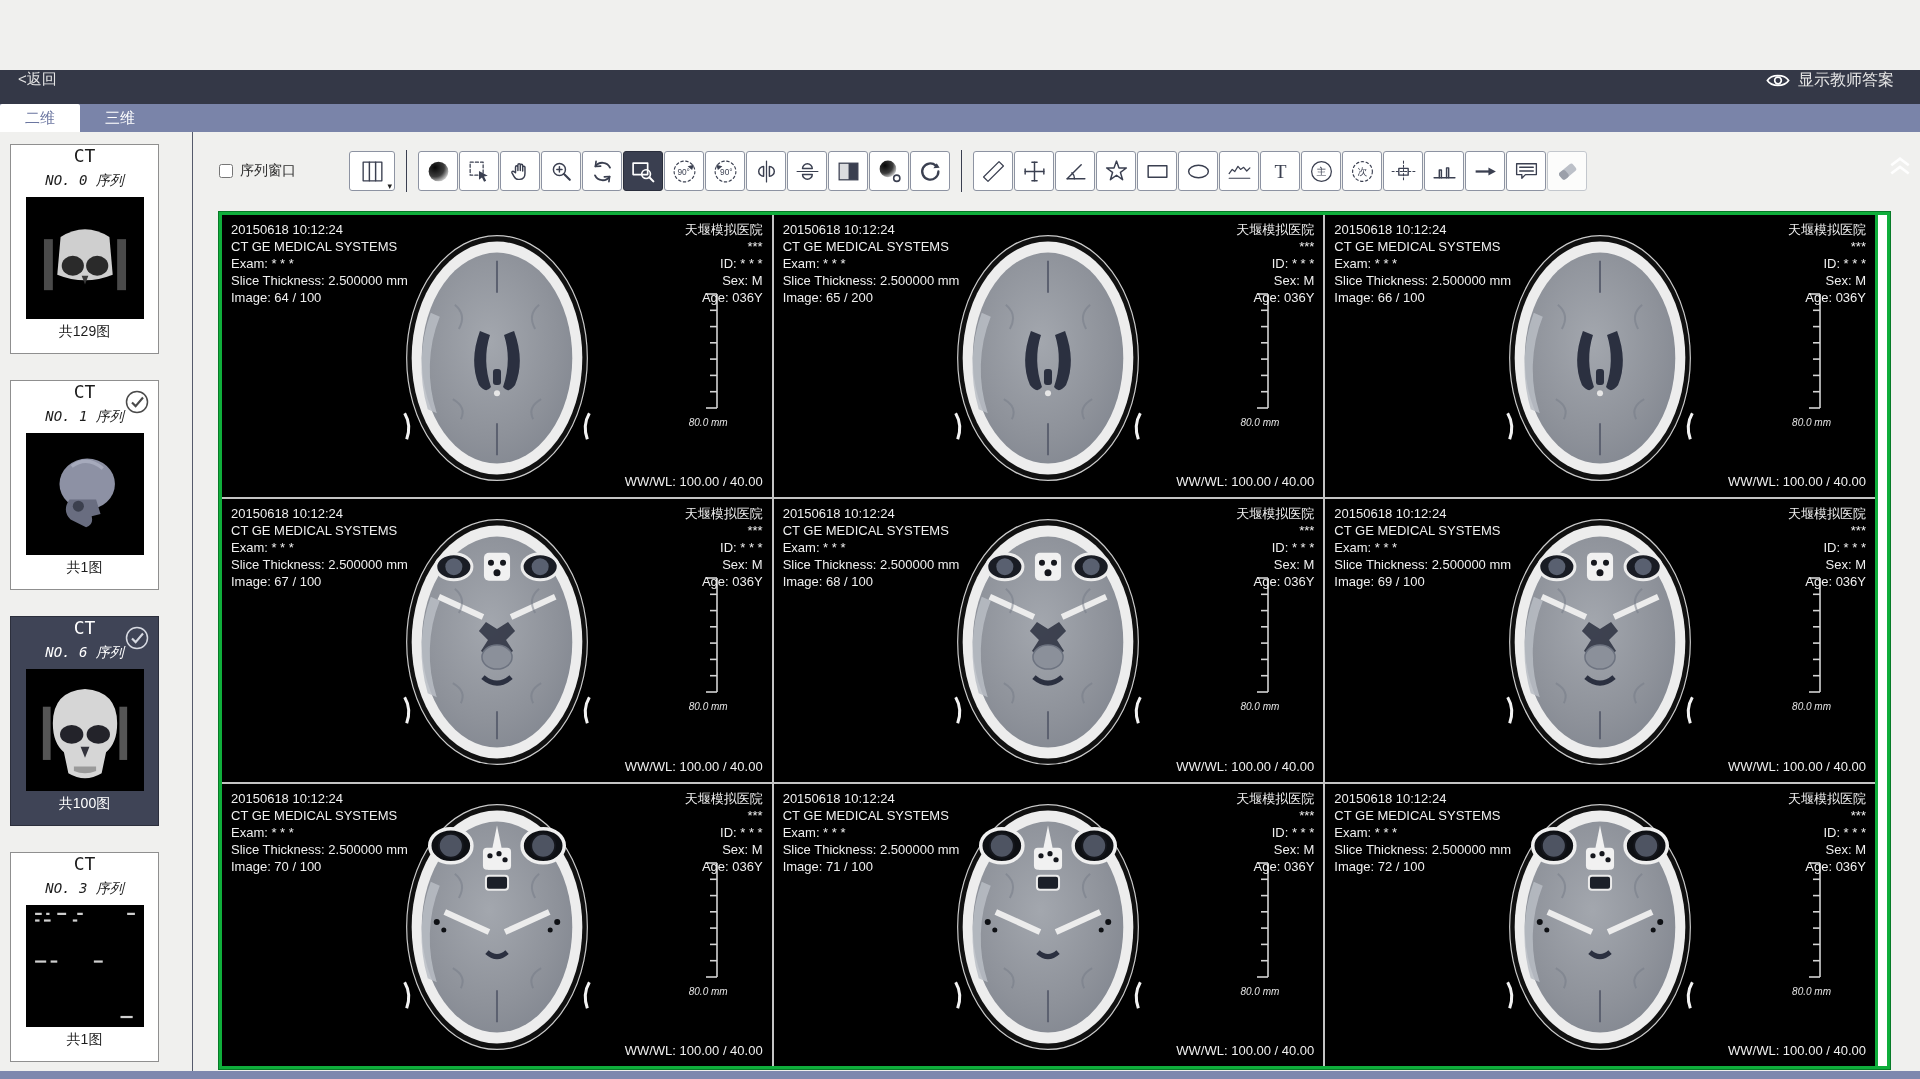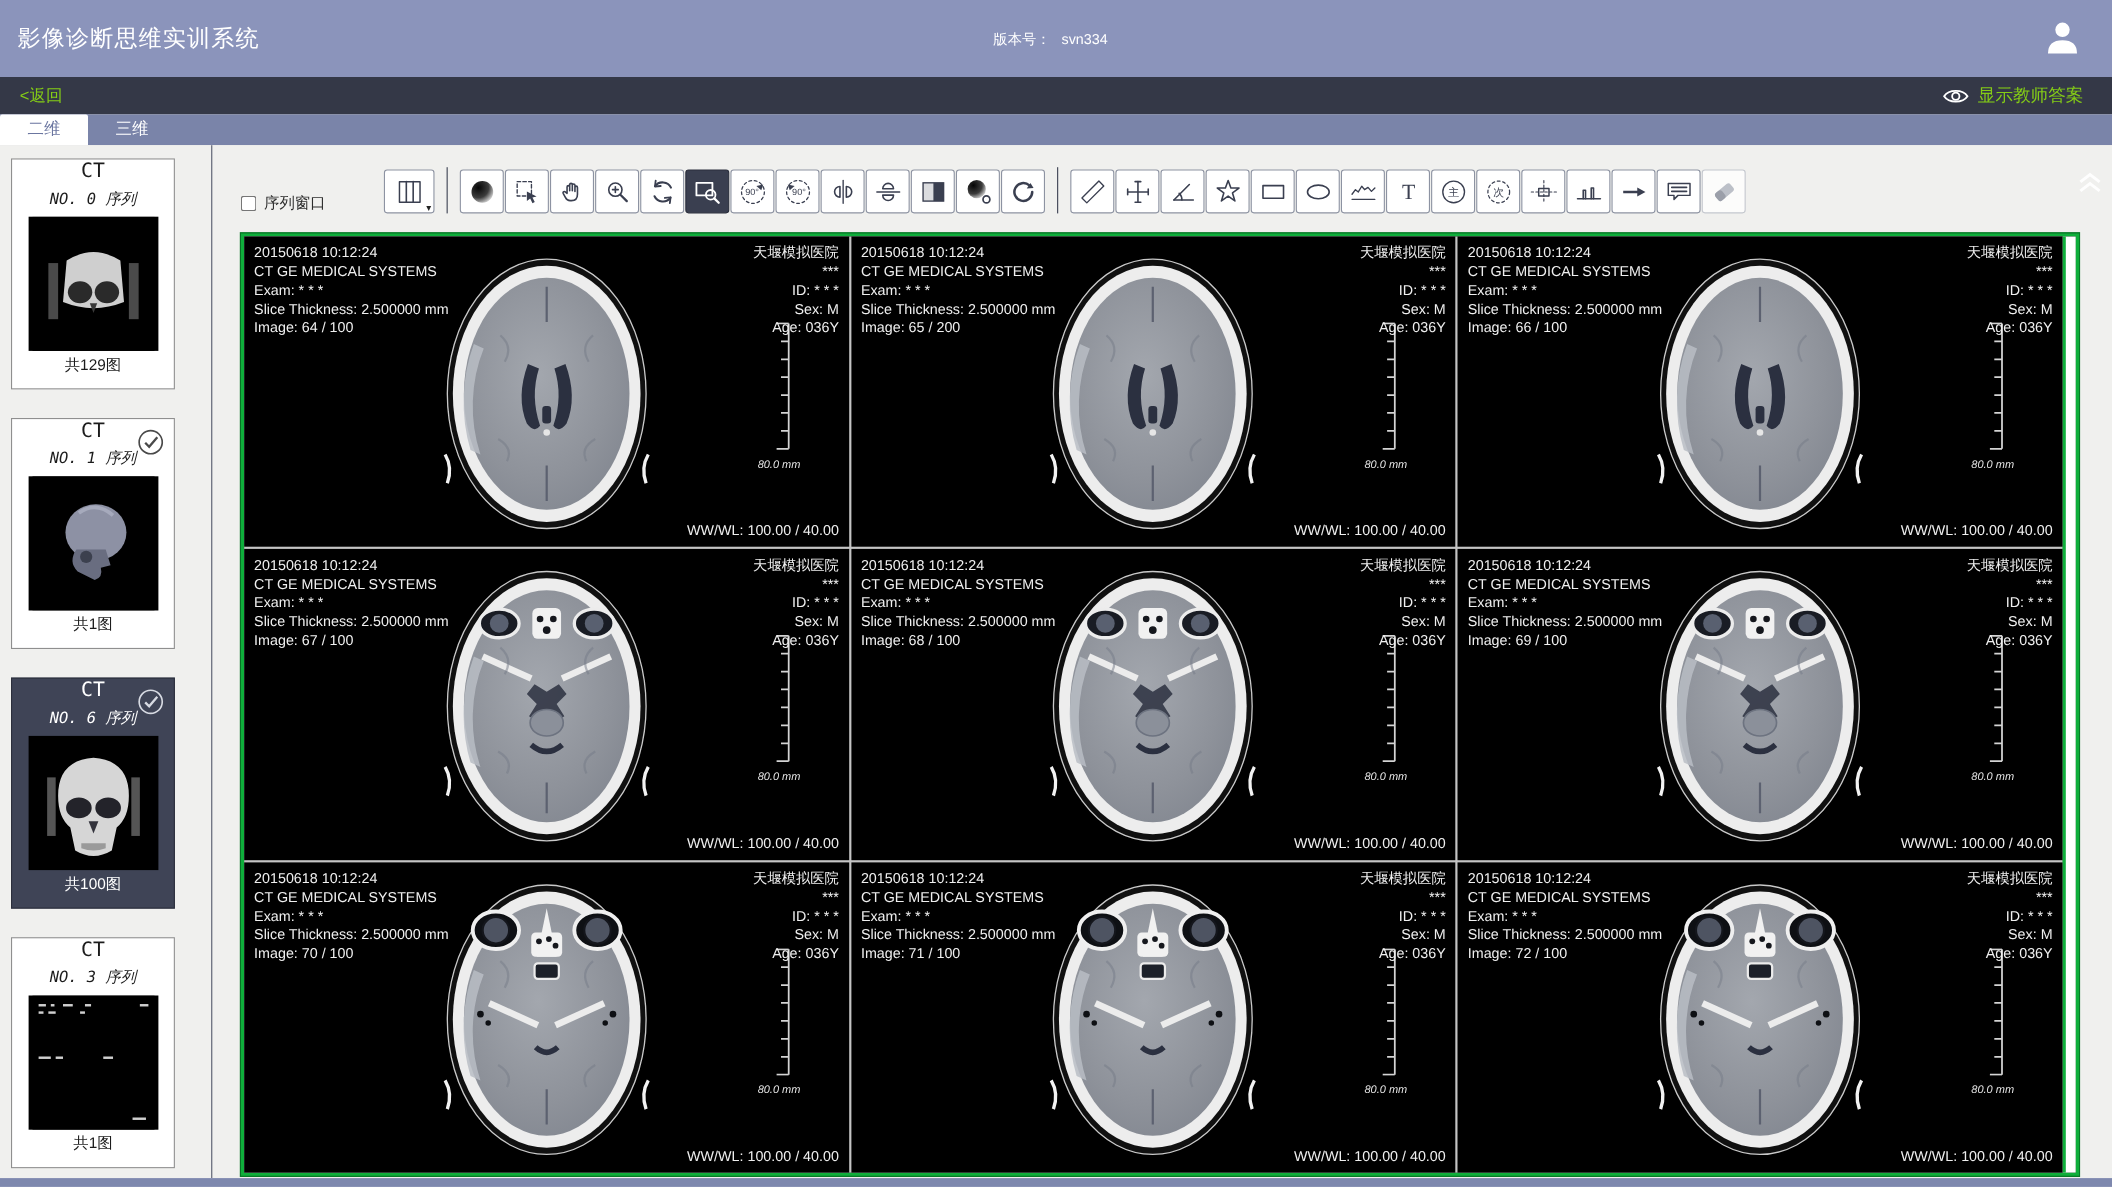--- a/index.html
+++ b/index.html
@@ -15,21 +15,21 @@
   
   .top-bar{position:absolute;left:0;top:0;width:100%;height:70px;background:var(--header-blue);
     display:flex;align-items:center;}
   .app-title{color:#fff;font-size:21px;letter-spacing:1px;padding-left:16px;}
   .version{position:absolute;left:50%;transform:translateX(-50%);top:27px;color:#fff;font-size:13px;}
   .version span{margin-right:10px;}
   .user-ico{position:absolute;right:26px;top:16px;width:38px;height:38px;}
 
   
   .nav-bar{position:absolute;left:0;top:70px;width:100%;height:34px;background:var(--dark-bar);
-    display:flex;align-items:center;justify-content:space-between;color:#84cc16;}
+    display:flex;align-items:flex-start;justify-content:space-between;color:#e5e5e5;}
   .back-btn{font-size:15px;padding-left:18px;cursor:pointer;}
   .show-answer{display:flex;align-items:center;gap:8px;font-size:16px;padding-right:26px;cursor:pointer;}
   .show-answer svg{width:24px;height:17px;}
 
   
   .tab-strip{position:absolute;left:0;top:104px;width:100%;height:28px;background:var(--tabstrip-blue);
     display:flex;justify-content:flex-start;}
   .tab{width:80px;height:28px;line-height:28px;text-align:center;font-size:15px;color:#fff;cursor:pointer;}
   .tab.active{background:#fff;color:#6b76a0;border-radius:2px 2px 0 0;}
 
@@ -45,21 +45,21 @@
   .series-card .sname{font-family:"DejaVu Sans Mono",monospace;font-size:14px;margin-top:6px;font-style:italic;}
   .series-card .thumb{width:118px;height:122px;margin:7px auto 0 auto;background:#000;}
   .series-card .thumb svg{width:100%;height:100%;display:block;}
   .series-card .cnt{font-size:14px;margin-top:4px;}
   .series-card .chk{position:absolute;right:8px;top:8px;width:26px;height:26px;color:#4a4a4a;}
   .series-card.selected{background:var(--selected-dark);color:#fff;border-color:#2c2f3c;}
   .series-card.selected .chk{color:#d7dae2;}
 
   
   .main-area{position:absolute;left:193px;right:0;top:0;bottom:0;}
-  .toolbar{position:absolute;left:26px;top:16px;right:44px;height:46px;display:flex;align-items:flex-end;gap:1px;}
+  .toolbar{position:absolute;left:26px;top:16px;right:44px;height:46px;display:flex;align-items:center;gap:1px;}
   .chkgrp{display:flex;align-items:center;gap:7px;margin-right:52px;font-size:14px;color:#2c2c2c;}
   .chkgrp input{width:14px;height:14px;}
   .tbtn{position:relative;width:40px;height:40px;background:#fff;border:1px solid #8d93a2;border-radius:3px;
     display:flex;align-items:center;justify-content:center;color:var(--tool-ink);cursor:pointer;flex:0 0 auto;}
   .tbtn svg{width:27px;height:27px;}
   .tbtn.wide{width:46px;}
   .tbtn.active{background:var(--tool-ink);color:#fff;border-color:#2a2e3c;}
   .tbtn.disabled{opacity:.8;border-color:#b9bdc6;cursor:default;}
   .tbtn .caret{position:absolute;right:2px;bottom:-1px;font-size:9px;color:#222;}
   .tsep{width:1px;height:42px;background:#3a3f50;margin:0 10px;flex:0 0 auto;}
@@ -98,32 +98,20 @@
     <radialGradient id="gBrain" cx="45%" cy="42%" r="75%">
       <stop offset="0%" stop-color="#a3a7ae"></stop>
         <stop offset="60%" stop-color="#8e929a"></stop>
       <stop offset="100%" stop-color="#7d828c"></stop>
     </radialGradient>
   </defs>
 </svg>
 
 <div class="app">
 
-  <header class="top-bar">
-    <div class="app-title">影像诊断思维实训系统</div>
-    <div class="version">
-      <span>版本号：</span><span>svn334</span>
-    </div>
-    <div class="user-ico">
-      <svg viewBox="0 0 36 36" fill="#fff">
-          <circle cx="18" cy="10.5" r="6.2"></circle>
-          <path d="M5.5 31 q0 -11.5 12.5 -11.5 q12.5 0 12.5 11.5 z"></path>
-        </svg>
-    </div>
-  </header>
 
   <div class="nav-bar">
     <div class="back-btn">&lt;返回</div>
     <div class="show-answer">
       <svg viewBox="0 0 26 18" fill="none" stroke="#fff" stroke-width="1.8">
           <path d="M1.5 9 C6 2 20 2 24.5 9 C20 16 6 16 1.5 9 z"></path>
           <circle cx="13" cy="9" r="3.6"></circle>
         </svg>
       <span>显示教师答案</span>
     </div>

